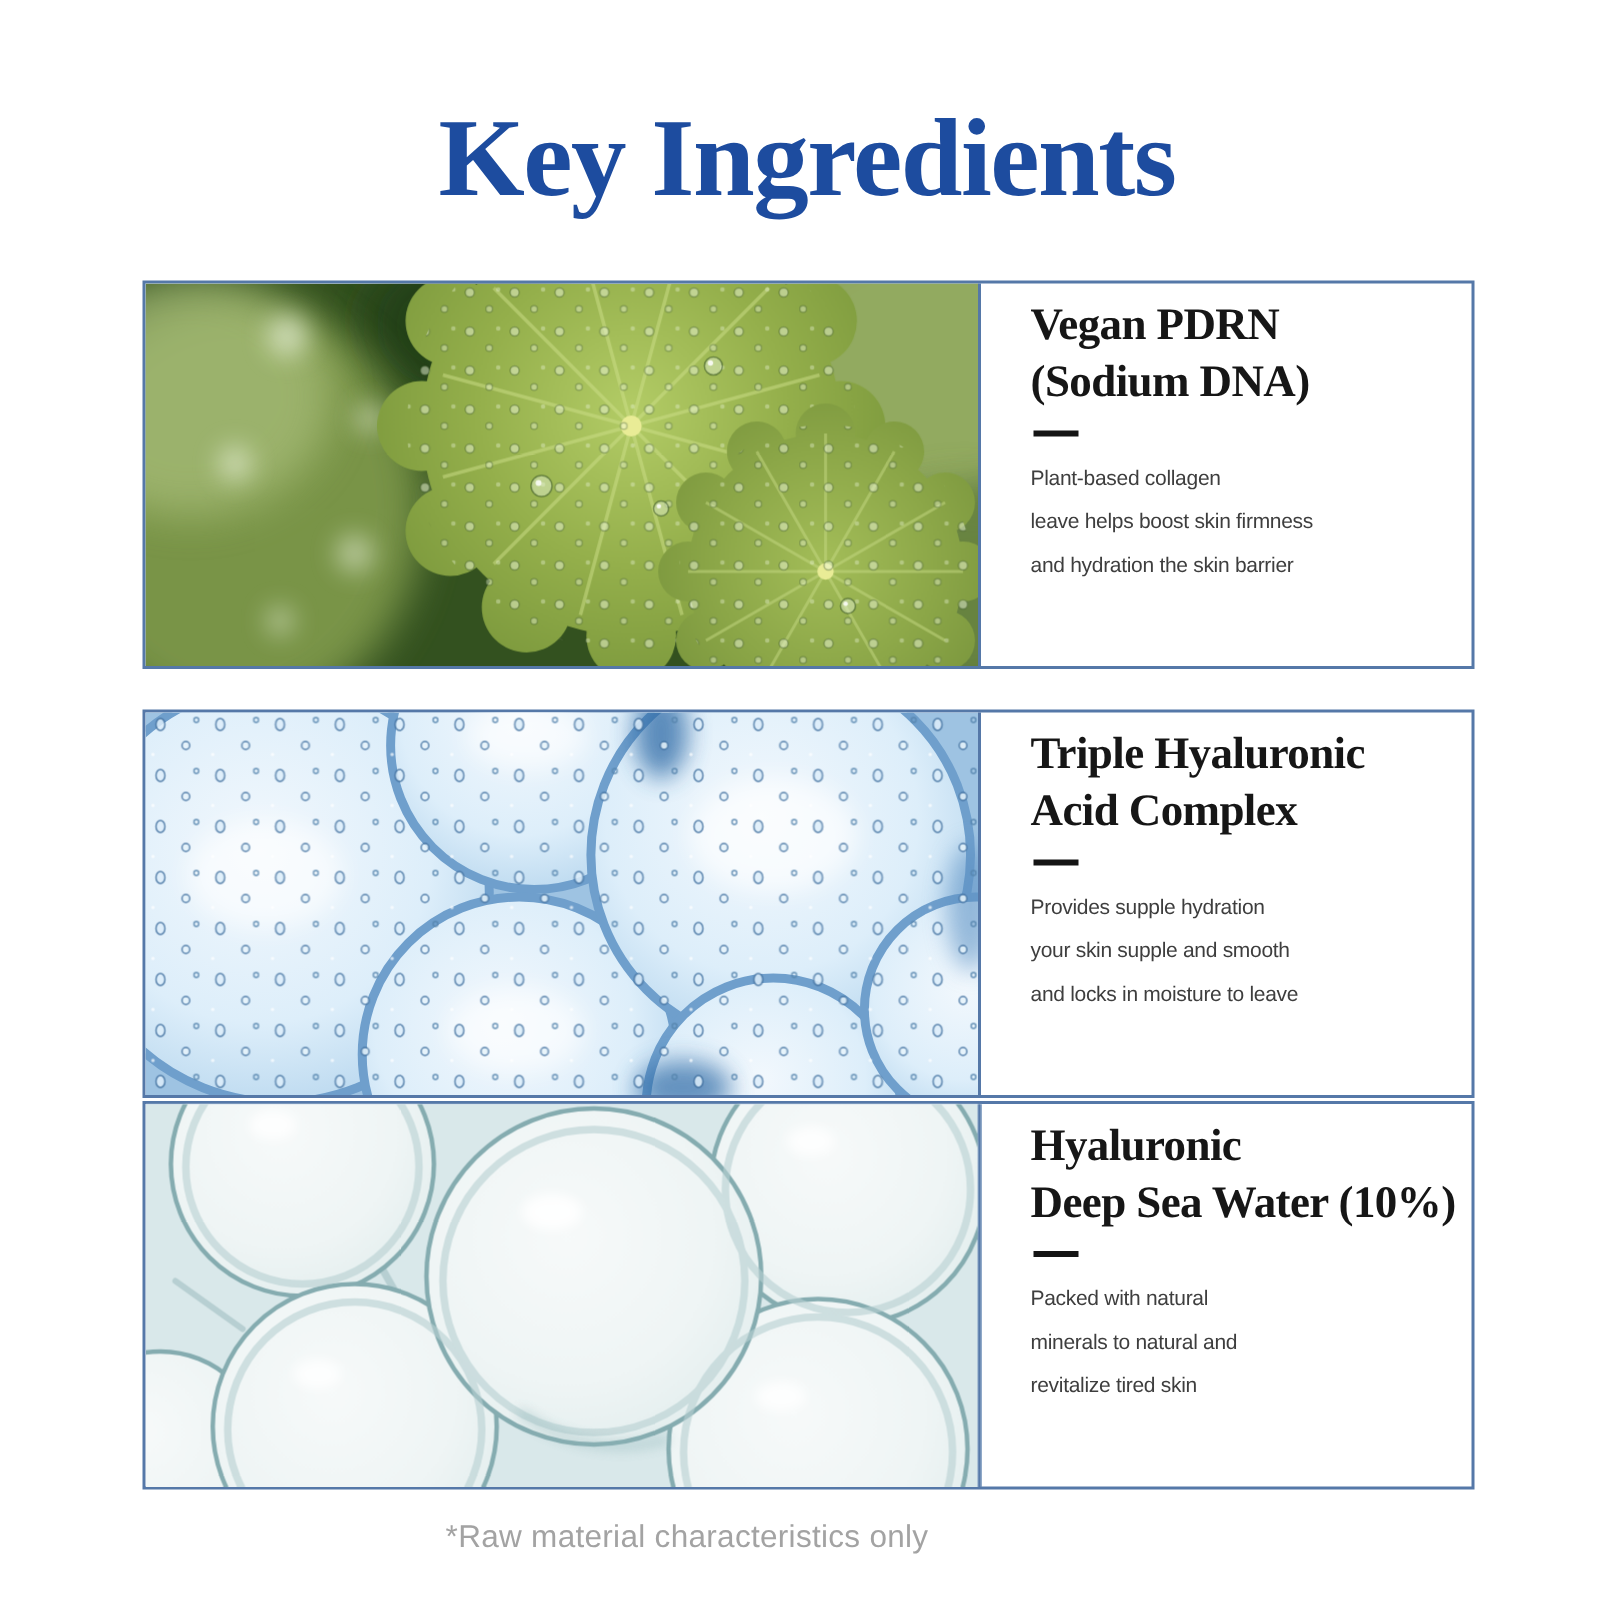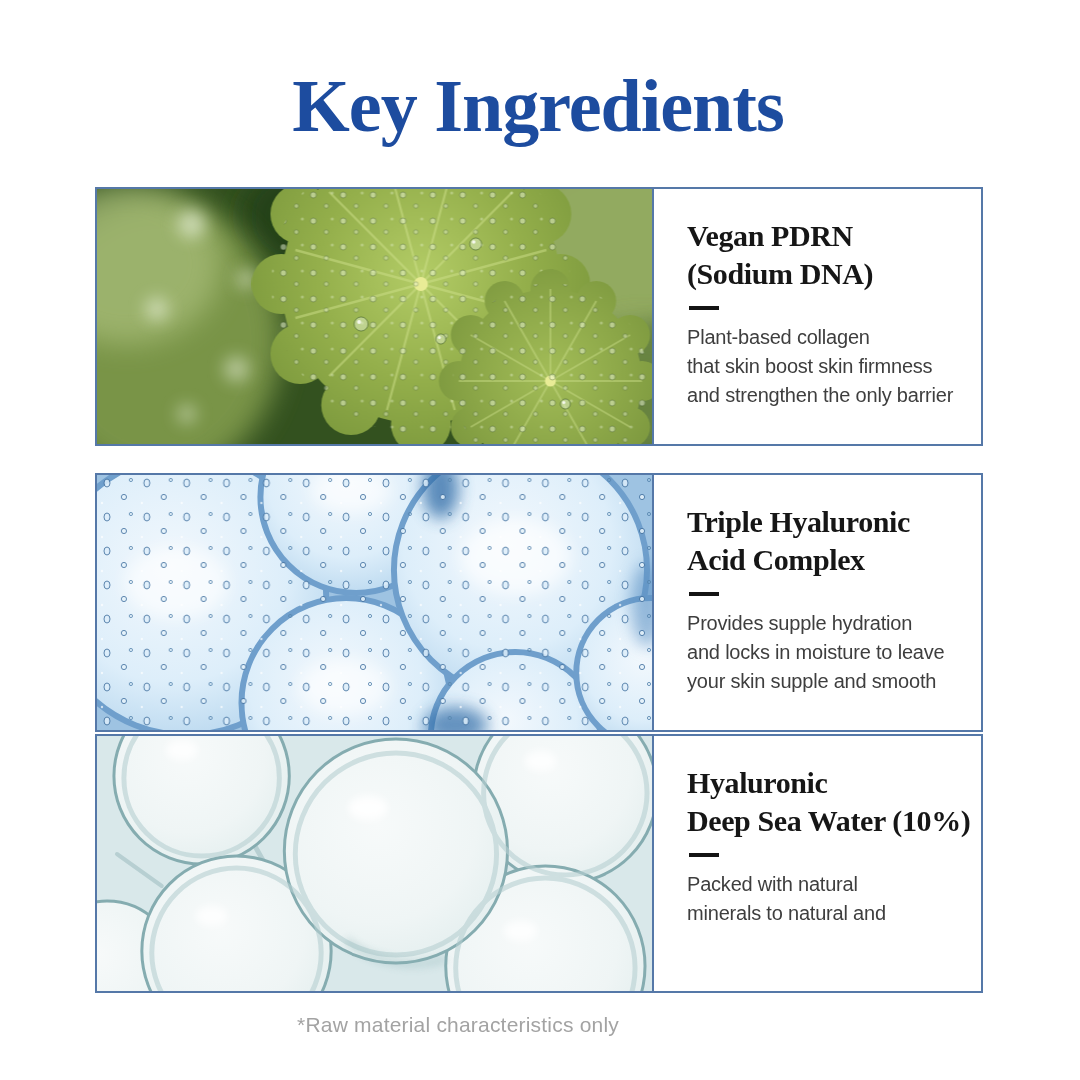--- a/index.html
+++ b/index.html
@@ -17,28 +17,28 @@
     border:2px solid #5578a8;background:#ffffff;display:flex;
   }
   .card-1{top:187px}
   .card-2{top:473px}
   .card-3{top:734px}
   .card-image{
     flex:0 0 557px;width:557px;height:100%;box-sizing:border-box;
     border-right:2px solid #5578a8;overflow:hidden;position:relative;background:#9bb7d6;
   }
   .card-image svg{display:block;width:100%;height:100%}
-  .card-body{flex:1 1 auto;padding:28px 14px 0 33px;overflow:hidden}
+  .card-body{flex:1 1 auto;padding:9px 14px 0 33px;overflow:hidden}
   .card-heading{
     margin:0;font-family:"Liberation Serif",serif;font-weight:700;
     font-size:30px;line-height:38px;color:#161616;letter-spacing:-0.4px;
   }
   .card-heading .hline{display:block;white-space:nowrap}
   .dash{width:30px;height:4px;background:#141414;margin:13px 0 0 2px}
-  .card-desc{margin:13px 0 0;font-size:20px;line-height:29px;color:#3e3e3e;letter-spacing:-0.2px}
+  .card-desc{margin:13px 0 0;font-size:14px;line-height:29px;color:#3e3e3e;letter-spacing:-0.2px}
   .card-desc .dline{display:block;white-space:nowrap}
   .footnote{
     position:absolute;top:1010px;left:0;width:916px;text-align:center;
     font-size:21px;line-height:30px;color:#a3a3a3;letter-spacing:0.2px;margin:0;
   }
 </style>
 </head>
 <body>
 
 <h1 class="page-title">Key Ingredients</h1>
@@ -134,22 +134,22 @@
     </svg>
   </div>
   <div class="card-body">
     <h2 class="card-heading">
       <span class="hline">Vegan PDRN</span>
       <span class="hline">(Sodium DNA)</span>
     </h2>
     <div class="dash"></div>
     <p class="card-desc">
       <span class="dline">Plant-based collagen</span>
-      <span class="dline">that skin boost skin firmness</span>
-      <span class="dline">and strengthen the only barrier</span>
+      <span class="dline">leave helps boost skin firmness</span>
+      <span class="dline">and hydration the skin barrier</span>
     </p>
   </div>
 </section>
 
 <section class="card card-2">
   <div class="card-image">
     <svg viewBox="0 0 557 255" preserveAspectRatio="none">
       <defs>
         <radialGradient id="gb" cx="0.45" cy="0.4" r="0.75">
           <stop offset="0%" stop-color="#f2f8fd"></stop>
@@ -188,22 +188,22 @@
     </svg>
   </div>
   <div class="card-body">
     <h2 class="card-heading">
       <span class="hline">Triple Hyaluronic</span>
       <span class="hline">Acid Complex</span>
     </h2>
     <div class="dash"></div>
     <p class="card-desc">
       <span class="dline">Provides supple hydration</span>
+      <span class="dline">your skin supple and smooth</span>
       <span class="dline">and locks in moisture to leave</span>
-      <span class="dline">your skin supple and smooth</span>
     </p>
   </div>
 </section>
 
 <section class="card card-3">
   <div class="card-image">
     <svg viewBox="0 0 557 255" preserveAspectRatio="none">
       <defs>
         <radialGradient id="sg" cx="0.42" cy="0.38" r="0.8">
           <stop offset="0%" stop-color="#f7fafa"></stop>
@@ -248,17 +248,18 @@
   </div>
   <div class="card-body">
     <h2 class="card-heading">
       <span class="hline">Hyaluronic</span>
       <span class="hline">Deep Sea Water (10%)</span>
     </h2>
     <div class="dash"></div>
     <p class="card-desc">
       <span class="dline">Packed with natural</span>
       <span class="dline">minerals to natural and</span>
+      <span class="dline">revitalize tired skin</span>
     </p>
   </div>
 </section>
 
 <p class="footnote">*Raw material characteristics only</p>
 
 </body></html>

